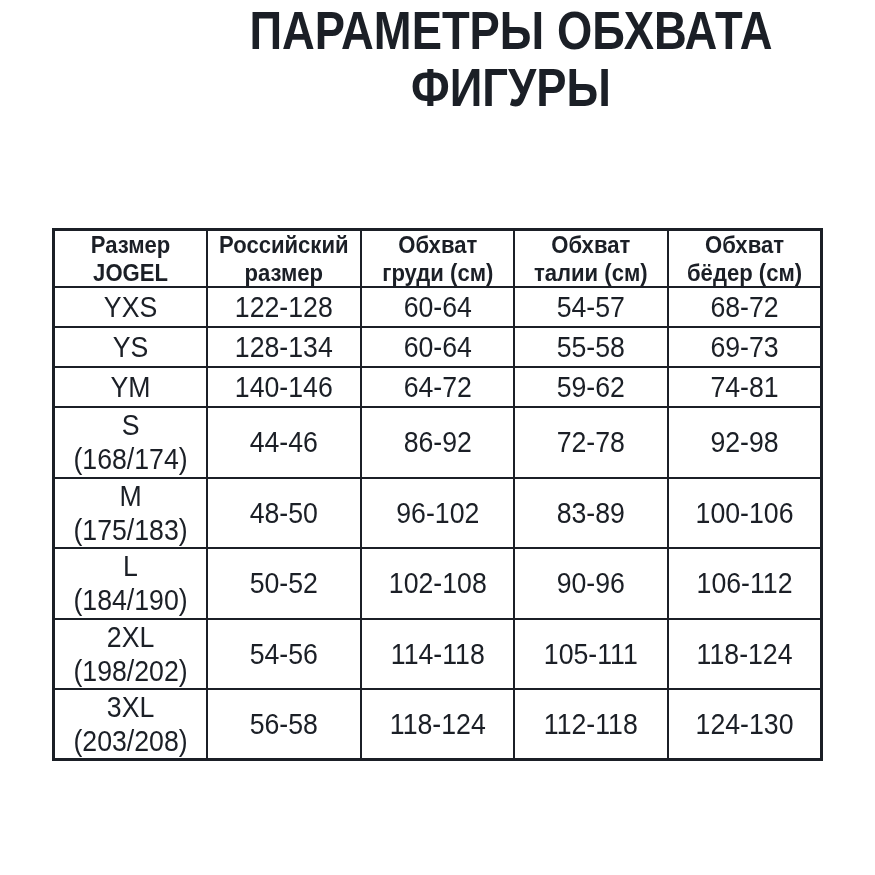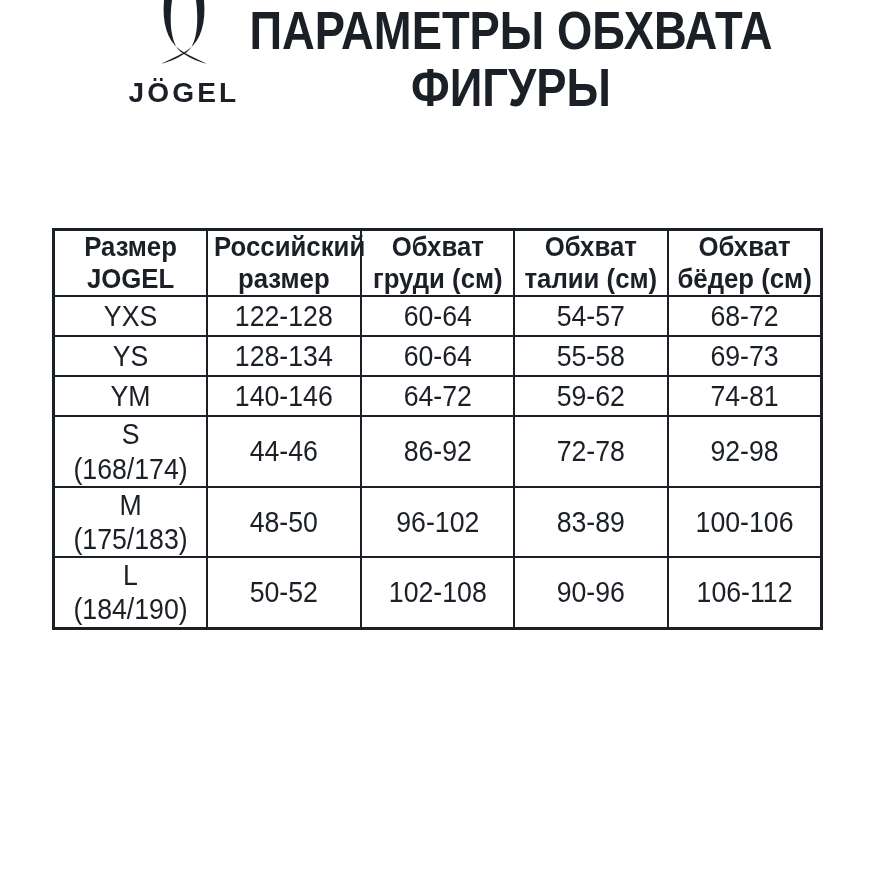--- a/index.html
+++ b/index.html
@@ -37,37 +37,30 @@
     border:3px solid #1b1f26;
   }
   .size-table th,.size-table td{
     border:2.5px solid #1b1f26;
     padding:0;vertical-align:middle;
   }
   .size-table col{width:20%;}
   .size-table thead tr{height:56px;}
   .size-table tr.single{height:40px;}
   .size-table tr.double{height:63px;}
-  .size-table th{font-size:28px;font-weight:bold;line-height:1.15;}
+  .size-table th{font-size:24px;font-weight:bold;line-height:1.15;}
   .size-table td{font-size:29px;font-weight:normal;line-height:1.18;}
   .cx{display:block;transform:scaleX(0.92);transform-origin:50% 50%;white-space:nowrap;}
   .note:empty{display:none;}
 </style>
 </head>
 <body>
 
 <div class="page">
 
-  <div class="logo">
-    <svg class="logo-mark" viewBox="0 0 100 136" xmlns="http://www.w3.org/2000/svg" aria-hidden="true">
-      <path fill="#1b1f26" d="M10,0 C6,45 16,80 40,98 C52,107 72,116 96,128 C74,122 58,114 44,104 C24,88 20,45 26,0 Z"></path>
-      <path fill="#1b1f26" d="M90,0 C94,45 84,80 60,98 C48,107 28,116 4,128 C26,122 42,114 56,104 C76,88 80,45 74,0 Z"></path>
-    </svg>
-    <span class="logo-brand">JÖGEL</span>
-  </div>
 
   <div class="title">
     <span class="line">ПАРАМЕТРЫ ОБХВАТА</span>
     <span class="line">ФИГУРЫ</span>
   </div>
 
   <table class="size-table">
     <colgroup>
       <col>
         <col>
@@ -198,16 +191,52 @@
           <td>
             <span class="cx">102-108</span>
           </td>
           <td>
             <span class="cx">90-96</span>
           </td>
           <td>
             <span class="cx">106-112</span>
           </td>
         </tr>
+        <tr class="double">
+          <td>
+            <span class="cx">2XL</span>
+            <span class="cx note">(198/202)</span>
+          </td>
+          <td>
+            <span class="cx">54-56</span>
+          </td>
+          <td>
+            <span class="cx">114-118</span>
+          </td>
+          <td>
+            <span class="cx">105-111</span>
+          </td>
+          <td>
+            <span class="cx">118-124</span>
+          </td>
+        </tr>
+        <tr class="double">
+          <td>
+            <span class="cx">3XL</span>
+            <span class="cx note">(203/208)</span>
+          </td>
+          <td>
+            <span class="cx">56-58</span>
+          </td>
+          <td>
+            <span class="cx">118-124</span>
+          </td>
+          <td>
+            <span class="cx">112-118</span>
+          </td>
+          <td>
+            <span class="cx">124-130</span>
+          </td>
+        </tr>
       </tbody>
   </table>
 
 </div>
 
 </body></html>

